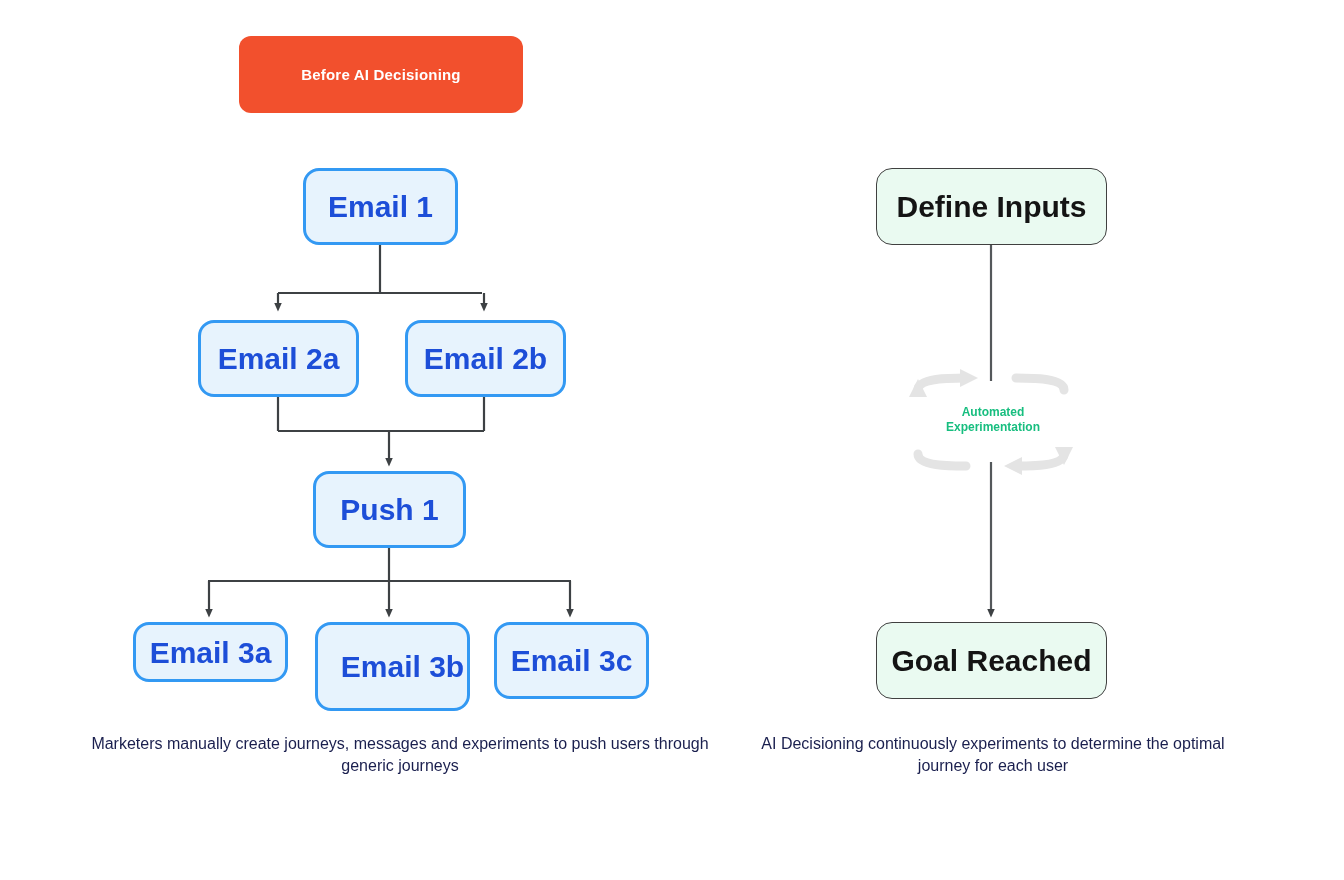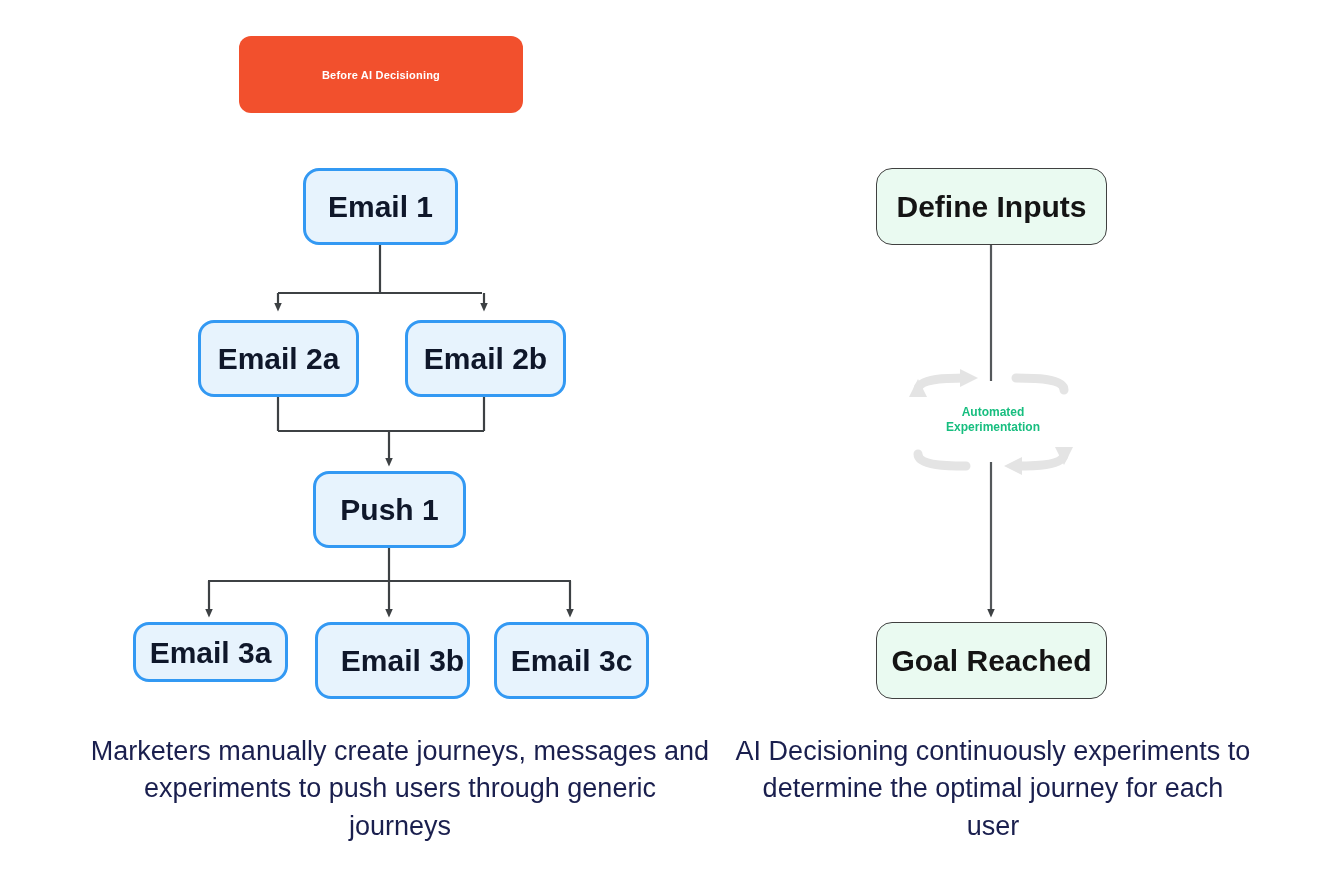--- a/index.html
+++ b/index.html
@@ -24,21 +24,21 @@
 
   
   .badge {
     position: absolute;
     display: flex;
     align-items: center;
     justify-content: center;
     border-radius: 12px;
     color: #ffffff;
     font-weight: bold;
-    font-size: 11px;
+    font-size: 15px;
     letter-spacing: 0.2px;
     text-align: center;
     box-sizing: border-box;
   }
   #badge-before {
     left: 239px; top: 36px;
     width: 284px; height: 77px;
     background: #F2502D;
   }
   #badge-after {
@@ -55,21 +55,21 @@
     justify-content: center;
     box-sizing: border-box;
     border-radius: 16px;
     font-weight: bold;
     text-align: center;
     line-height: 1.1;
   }
   .node-blue {
     background: #E7F3FD;
     border: 3px solid #3399F3;
-    color: #0f172a;
+    color: #1d4ed8;
     font-size: 30px;
   }
   .node-green {
     background: #EAFAF1;
     border: 1px solid #404040;
     color: #141414;
     font-size: 30px;
   }
 
   
@@ -81,21 +81,21 @@
     color: #17BE7F;
     font-size: 12px;
     font-weight: bold;
     line-height: 1.25;
   }
 
   
   .caption {
     position: absolute;
     color: #1A1F4E;
-    font-size: 27px;
+    font-size: 16px;
     line-height: 1.38;
     text-align: center;
   }
   #caption-left {
     left: 90px; top: 733px;
     width: 620px;
   }
   #caption-right {
     left: 733px; top: 733px;
     width: 520px;
@@ -163,21 +163,21 @@
   <div class="node node-blue" style="left:303px; top:168px; width:155px; height:77px;">Email 1</div>
 
   <div class="node node-blue" style="left:198px; top:320px; width:161px; height:77px;">Email 2a</div>
 
   <div class="node node-blue" style="left:405px; top:320px; width:161px; height:77px;">Email 2b</div>
 
   <div class="node node-blue" style="left:313px; top:471px; width:153px; height:77px;">Push 1</div>
 
   <div class="node node-blue" style="left:133px; top:622px; width:155px; height:60px;">Email 3a</div>
 
-  <div class="node node-blue" style="left:315px; top:622px; width:155px; height:77px;padding-left:20px;">Email 3b</div>
+  <div class="node node-blue" style="left:315px; top:622px; width:155px; height:89px;padding-left:20px;">Email 3b</div>
 
   <div class="node node-blue" style="left:494px; top:622px; width:155px; height:77px;text-align:center;">Email 3c</div>
 
   <div class="node node-green" style="left:876px; top:168px; width:231px; height:77px;">Define Inputs</div>
 
   <div class="node node-green" style="left:876px; top:622px; width:231px; height:77px;">Goal Reached</div>
 
   <div id="loop-label">
     <div>Automated</div>
     <div>Experimentation</div>

